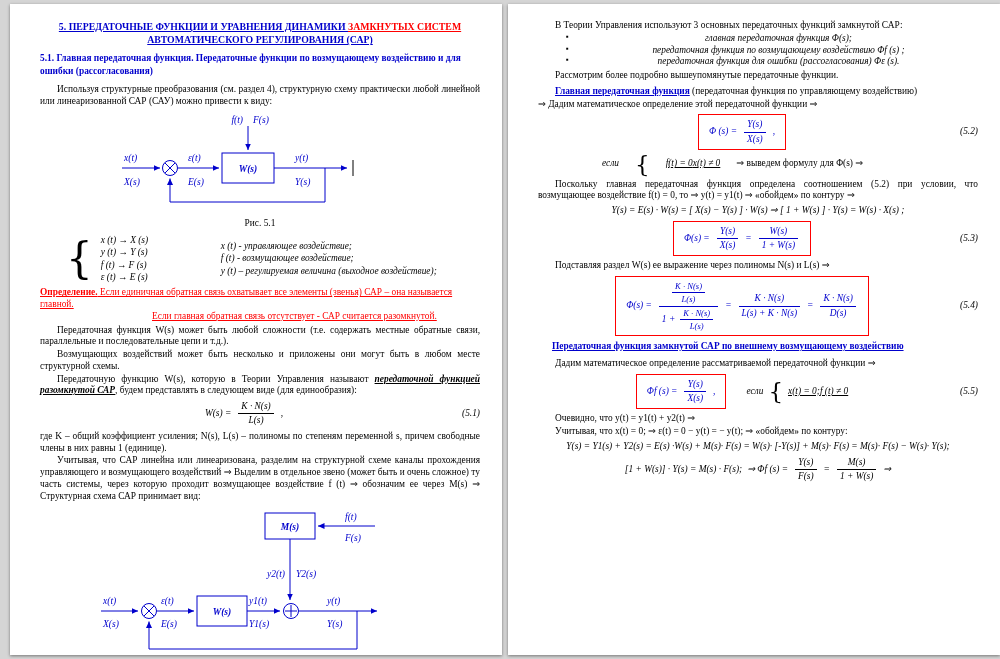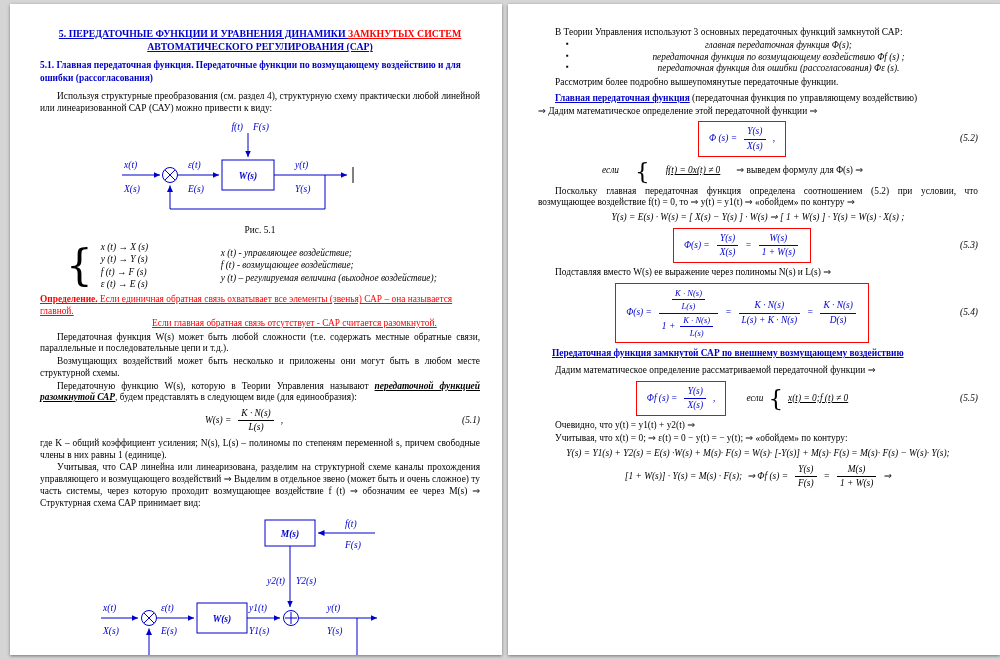--- a/index.html
+++ b/index.html
@@ -1,19 +1,19 @@
 <!DOCTYPE html>
 <html><head>
 <meta charset="utf-8">
 <style>
   * { margin:0; padding:0; box-sizing:border-box; }
   html,body { width:1000px; height:659px; }
   body { background:#d5d5d5; font-family:"Liberation Serif",serif; color:#000; overflow:hidden; }
   .viewer { display:flex; gap:6px; padding:4px 0 0 10px; }
-  .page { width:515px; height:651px; background:#fff; box-shadow:0 1px 3px rgba(0,0,0,.45); padding:23px 22px 4px 30px; font-size:9.4px; line-height:1.25; overflow:hidden; }
+  .page { width:515px; height:651px; background:#fff; box-shadow:0 1px 3px rgba(0,0,0,.45); padding:16px 22px 4px 30px; font-size:9.4px; line-height:1.25; overflow:hidden; }
   .blue { color:#0000cc; }
   .red  { color:#ff0000; }
   .bold { font-weight:bold; }
   .ital { font-style:italic;text-align:center; }
   .u { text-decoration:underline; }
   .doc-title { text-align:center; font-weight:bold; font-size:9.8px; line-height:1.35; margin-bottom:6px; }
   .sec-title { text-align:left; font-weight:bold; color:#0000cc; line-height:1.35; margin-bottom:6px; }
   p.body { text-align:justify; text-indent:17px; margin-bottom:1px; }
   .fig { text-align:center; margin:3px 0 0; }
   .fig svg { overflow:visible; }
@@ -220,21 +220,21 @@
           <span class="frac">
               <span class="fr-num">W(s)</span>
               <span class="fr-den">1 + W(s)</span>
             </span>
         </span>
       </div>
       <span class="f-numcol">(5.3)</span>
     </div>
 
 
-    <p class="body">Подставляя  вместо  W(s)  ее выражение через полиномы  N(s)  и  L(s)  ⇒</p>
+    <p class="body">Подставляя  раздел  W(s)  ее выражение через полиномы  N(s)  и  L(s)  ⇒</p>
 
     <div class="formula-row">
       <div class="f-center">
         <span class="redbox">
           <span>Φ(s) =</span>
           <span class="frac">
             <span class="fr-num">
                 <span class="frac">
                   <span class="fr-num">K · N(s)</span>
                   <span class="fr-den">L(s)</span>

